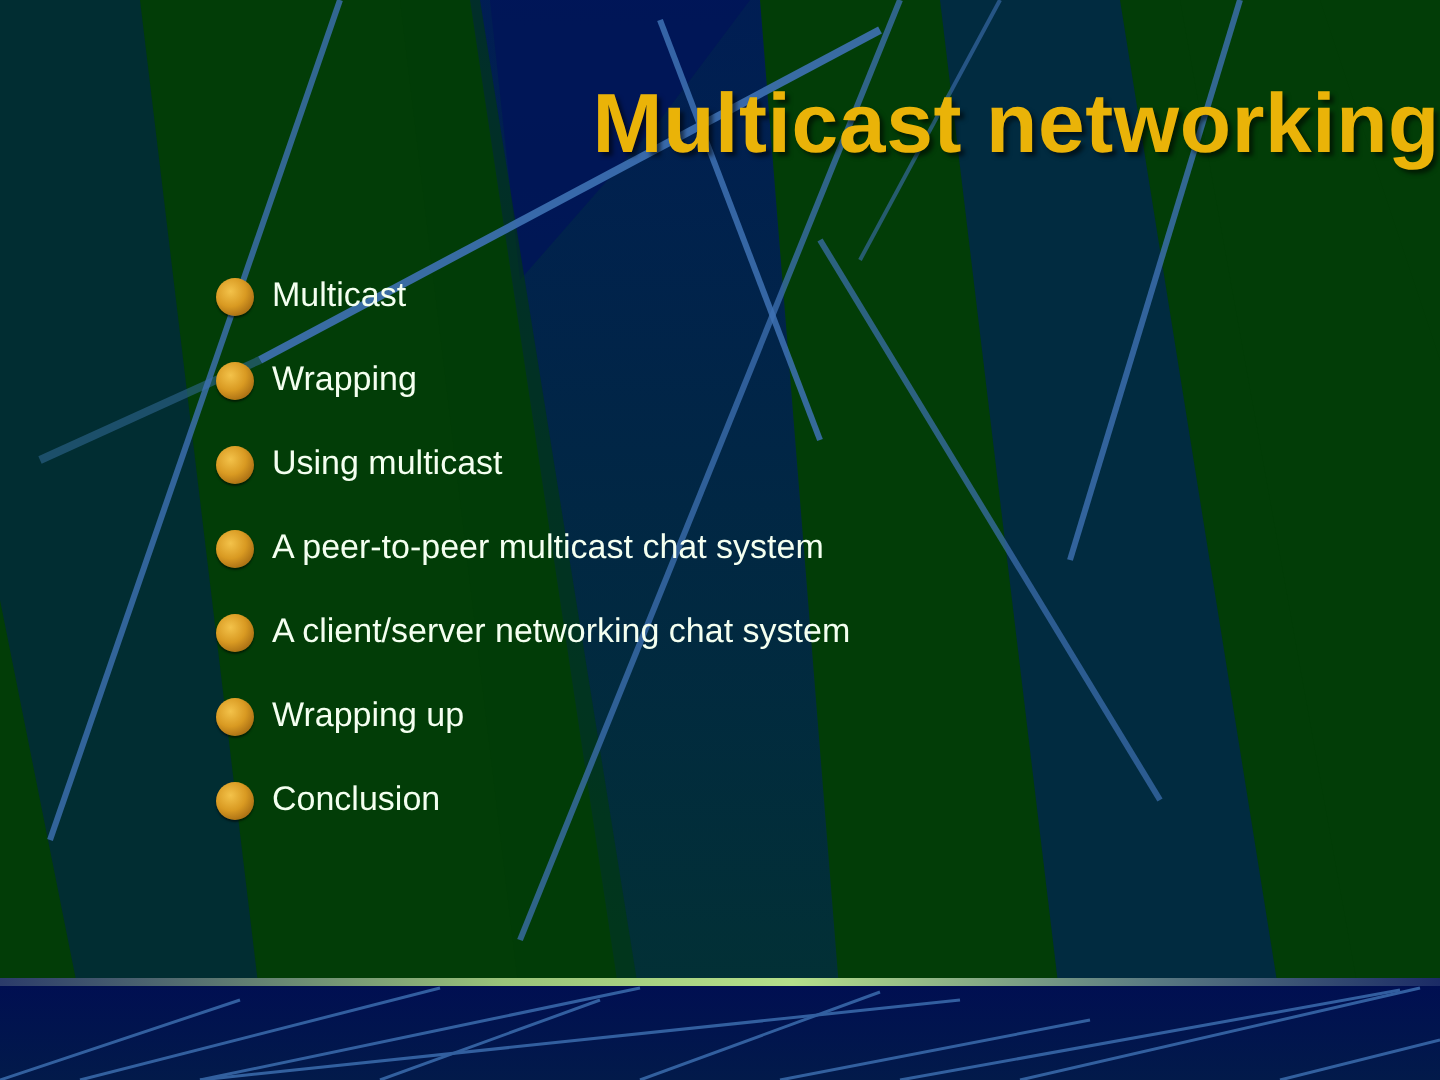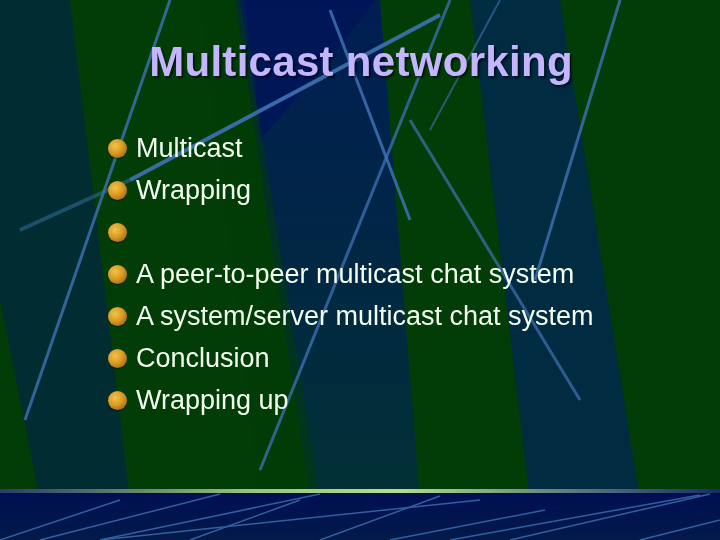--- a/index.html
+++ b/index.html
@@ -1,32 +1,32 @@
 <!DOCTYPE html>
 <html><head>
 <meta charset="utf-8">
 <style>
   html, body { margin: 0; padding: 0; }
   body { width: 720px; height: 540px; overflow: hidden; background: #003c06; position: relative; font-family: "Liberation Sans", sans-serif; }
   .slide { position: absolute; left: 0; top: 0; width: 720px; height: 540px; overflow: hidden; background: #023d07; }
   .bg-svg { position: absolute; left: 0; top: 0; }
   .title {
-    position: absolute; left: 0; top: 38px; width: 720px; text-align: center;
+    position: absolute; left: 0; top: 38px; width: 720px; text-align: right;
     font-family: "Liberation Sans", sans-serif; font-weight: bold; font-size: 42px;
-    color: #c4b5fd; letter-spacing: 0.3px; text-shadow: 2px 2px 2px rgba(0,0,0,0.55);
+    color: #eab308; letter-spacing: 0.3px; text-shadow: 2px 2px 2px rgba(0,0,0,0.55);
     margin: 0; padding-left: 2px; box-sizing: border-box;
   }
   .bullets { position: absolute; left: 108px; top: 127px; margin: 0; padding: 0; list-style: none; }
   .bullet-item { display: flex; align-items: center; height: 42px; }
   .bullet-icon {
     width: 19px; height: 19px; border-radius: 50%; margin-right: 9px; flex: none;
     background: radial-gradient(circle at 38% 35%, #f3c24a 0%, #d99a22 45%, #9e6410 85%, #6b400a 100%);
     box-shadow: 0 1px 1px rgba(0,0,0,0.5);
   }
-  .bullet-text { color: #f4fff0; font-size: 27px; line-height: 32px; white-space: nowrap; }
+  .bullet-text { color: #f4fff0; font-size: 17px; line-height: 32px; white-space: nowrap; }
 </style>
 </head>
 <body>
 
 <div class="slide">
   <svg class="bg-svg" width="720" height="540" viewBox="0 0 720 540">
     <defs>
       <linearGradient id="bandBlue" x1="0" y1="0" x2="0" y2="1">
         <stop offset="0" stop-color="#001a5c"></stop>
         <stop offset="1" stop-color="#022f3a"></stop>
@@ -84,31 +84,32 @@
     <li class="bullet-item">
       <span class="bullet-icon"></span>
       <span class="bullet-text">Multicast</span>
     </li>
     <li class="bullet-item">
       <span class="bullet-icon"></span>
       <span class="bullet-text">Wrapping</span>
     </li>
     <li class="bullet-item">
       <span class="bullet-icon"></span>
+      <span class="bullet-text">Using multicast</span>
     </li>
     <li class="bullet-item">
       <span class="bullet-icon"></span>
       <span class="bullet-text">A peer-to-peer multicast chat system</span>
     </li>
     <li class="bullet-item">
       <span class="bullet-icon"></span>
-      <span class="bullet-text">A system/server multicast chat system</span>
+      <span class="bullet-text">A client/server networking chat system</span>
+    </li>
+    <li class="bullet-item">
+      <span class="bullet-icon"></span>
+      <span class="bullet-text">Wrapping up</span>
     </li>
     <li class="bullet-item">
       <span class="bullet-icon"></span>
       <span class="bullet-text">Conclusion</span>
     </li>
-    <li class="bullet-item">
-      <span class="bullet-icon"></span>
-      <span class="bullet-text">Wrapping up</span>
-    </li>
   </ul>
 </div>
 
 </body></html>

